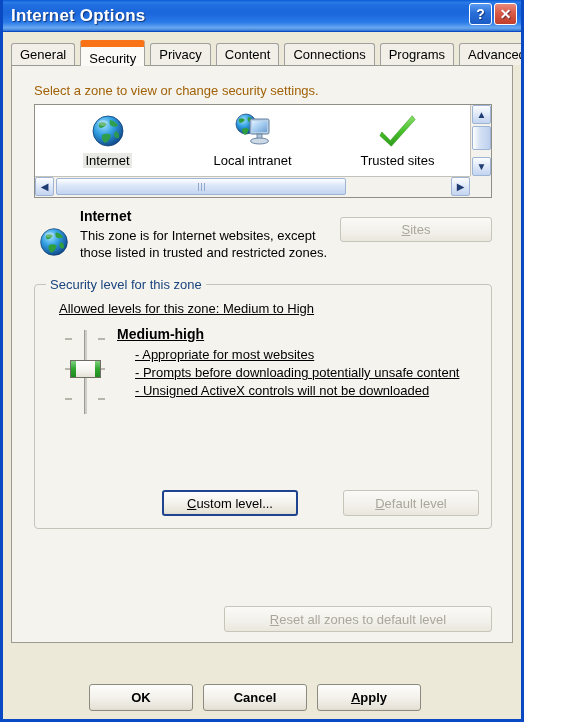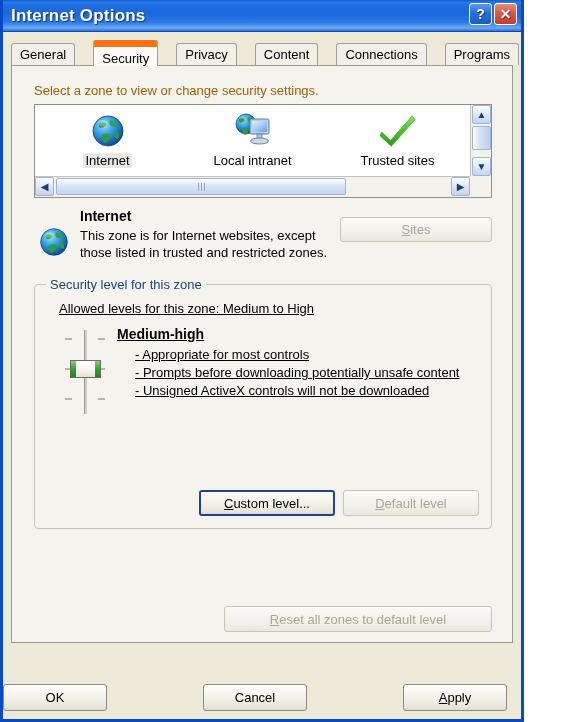--- a/index.html
+++ b/index.html
@@ -75,21 +75,21 @@
     height: 26px;
     margin: 7px 0 0 8px;
     display: flex;
     align-items: flex-end;
     z-index: 3;
   }
   .tab {
     height: 22px;
     line-height: 22px;
     padding: 0 8px;
-    margin-right: 18px;
+    margin-right: 5px;
     font-size: 13px;
     color: #000;
     background: #f1efe7;
     border: 1px solid #a0a0a0;
     border-bottom: none;
     border-radius: 3px 3px 0 0;
     box-sizing: border-box;
     white-space: nowrap;
   }
   .tab.active {
@@ -273,20 +273,21 @@
     display: inline-flex;
     align-items: center;
     justify-content: center;
     white-space: nowrap;
     padding: 0;
   }
   .btn.disabled {
     color: #aaa69c;
     background: linear-gradient(180deg,#fbfaf7 0%, #f2f0ea 60%, #eae7de 100%);
     border-color: #c7c4ba;
+    margin-left: 37px;
   }
   .btn.focused {
     border: 2px solid #20438f;
   }
   .u { text-decoration: underline; }
 
   .sites-btn {
     position: absolute;
     right: 0;
     top: 9px;
@@ -396,23 +397,24 @@
     width: 268px;
     height: 26px;
   }
 
   
   .footer {
     position: absolute;
     left: 0; right: 0;
     bottom: 8px;
     display: flex;
-    justify-content: space-between;
+    justify-content: center;
     padding-right: 14px;
     gap: 10px;
+    font-weight: bold;
   }
   .footer .btn { width: 104px; height: 27px; }
 </style>
 </head>
 <body>
 
 <div id="dialog">
 
   <div class="titlebar">
     <div class="title-text">Internet Options</div>
@@ -564,21 +566,21 @@
           <div class="tick" style="left:8px;  top:72px;"></div>
           <div class="tick" style="left:41px; top:72px;"></div>
           <div class="slider-thumb">
             <div class="thumb-cap" style="left:0;"></div>
             <div class="thumb-cap" style="right:0;"></div>
           </div>
         </div>
         <div class="leveltext">
           <div class="level-name">Medium-high</div>
           <div class="level-bullets">
-            <div>- Appropriate for most controls</div>
+            <div>- Appropriate for most websites</div>
             <div>- Prompts before downloading potentially unsafe content</div>
             <div>- Unsigned ActiveX controls will not be downloaded</div>
           </div>
         </div>
       </div>
 
       <div class="group-btns">
         <div class="btn focused custom-btn">
           <span><span class="u">C</span>ustom level...</span>
         </div>

